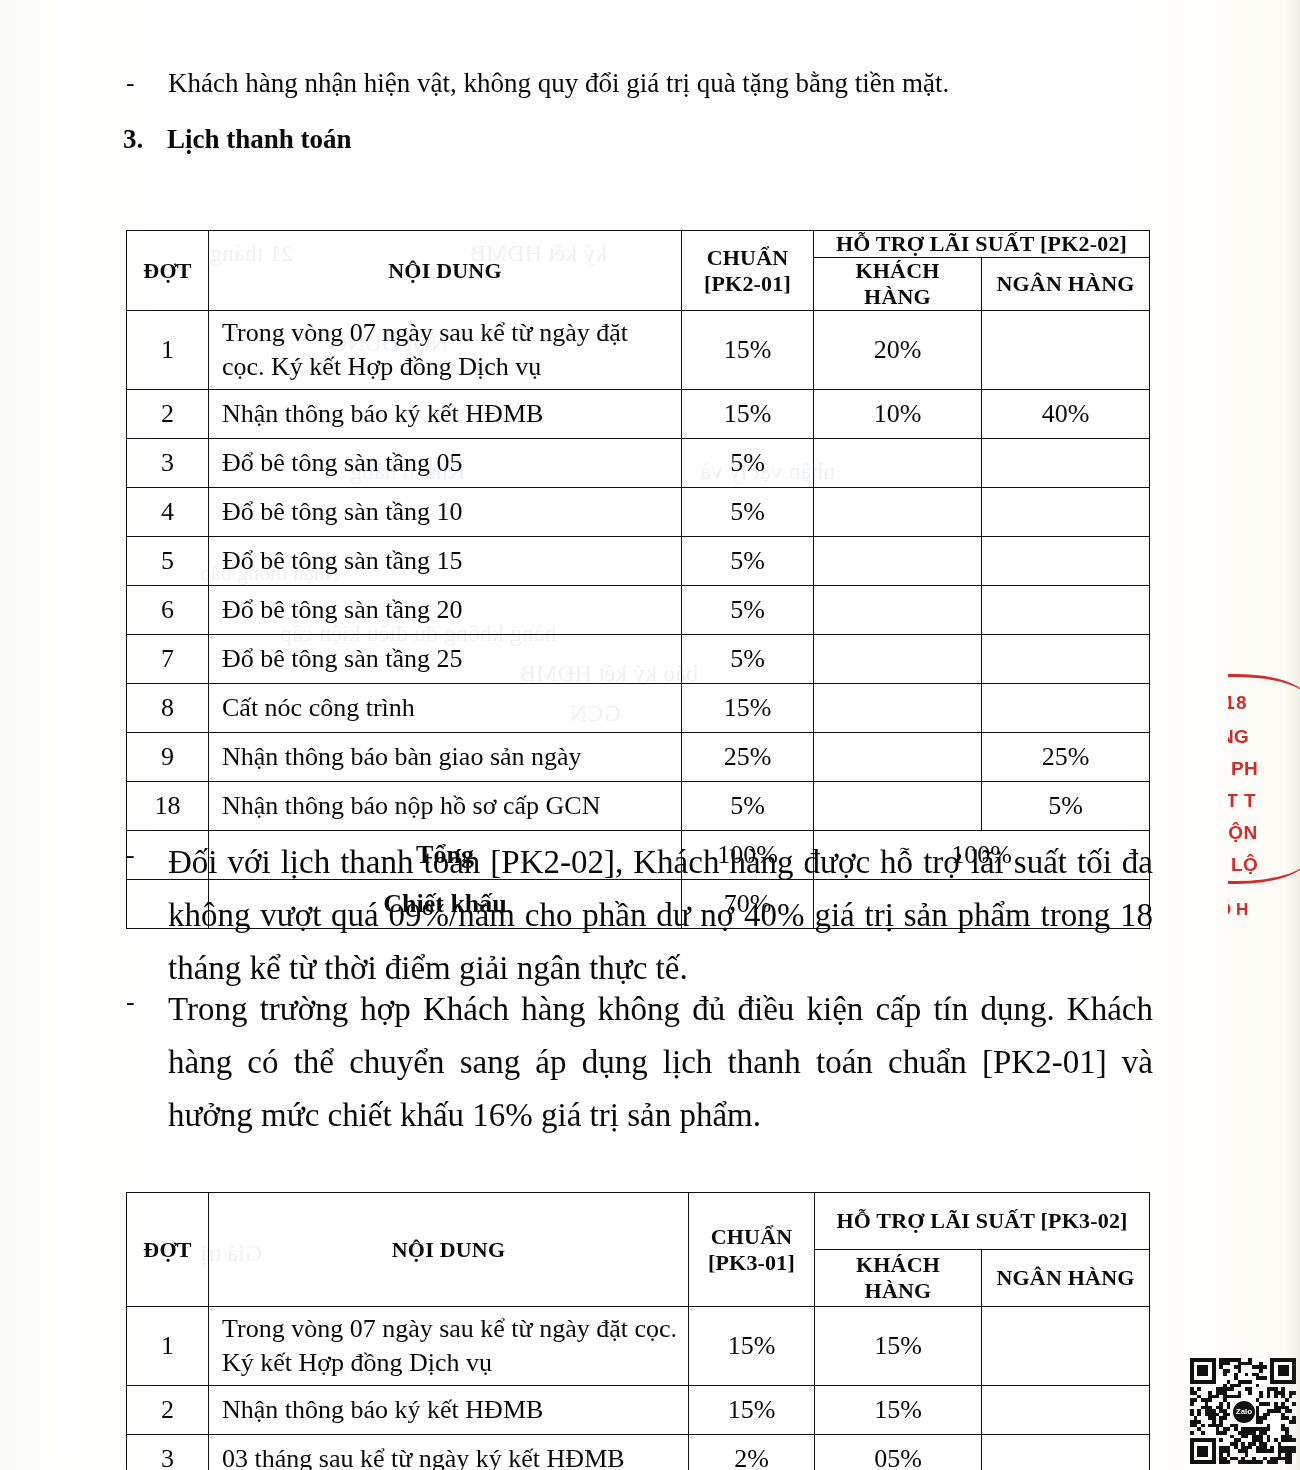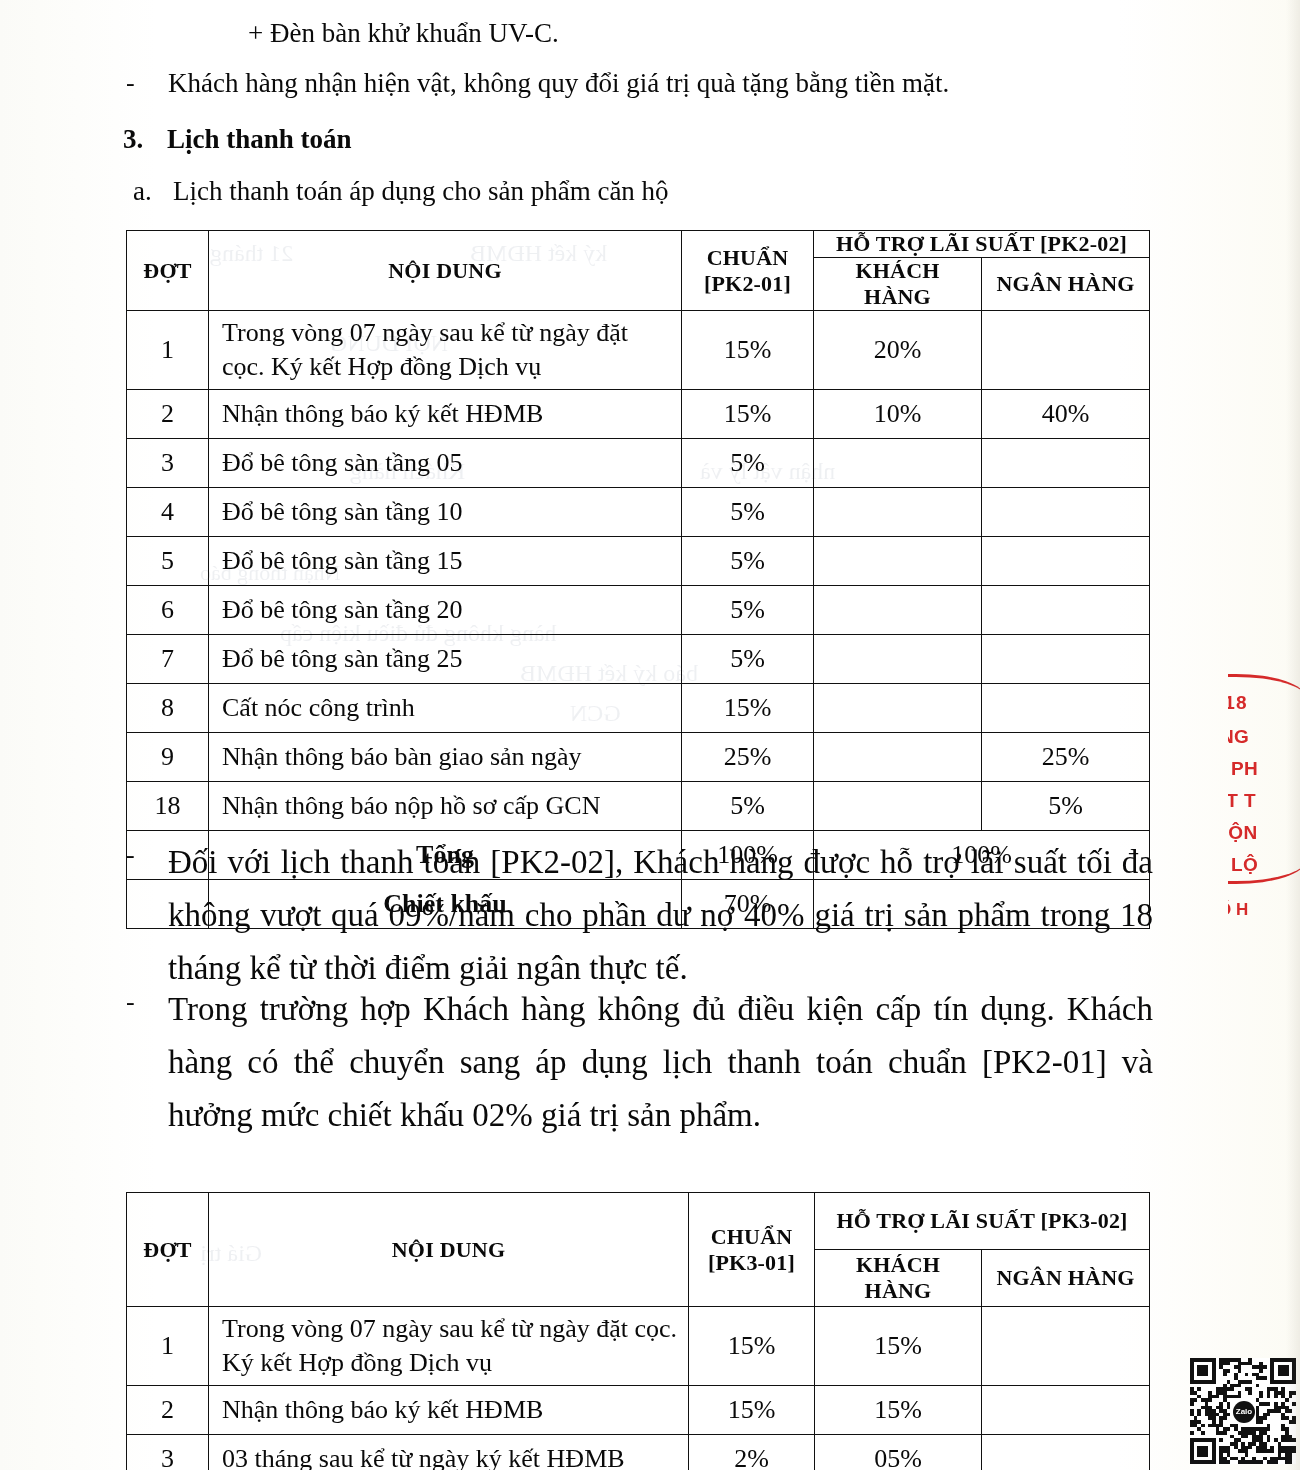--- a/index.html
+++ b/index.html
@@ -169,34 +169,30 @@
     <div class="ghost" style="left:700px;top:458px;font-size:24px;">nhận vật lý và</div>
     <div class="ghost" style="left:200px;top:560px;font-size:22px;">Nhận thông báo</div>
     <div class="ghost" style="left:280px;top:620px;font-size:24px;">hàng không đủ điều kiện cấp</div>
     <div class="ghost" style="left:520px;top:660px;font-size:24px;">báo ký kết HĐMB</div>
     <div class="ghost" style="left:570px;top:700px;font-size:24px;">GCN</div>
     <div class="ghost" style="left:200px;top:1240px;font-size:24px;">Giá trị</div>
   </div>
 
 <div class="page">
 
-  <div class="line sub-bullet">+ Đèn bàn khử khuẩn UV-C.</div>
 
   <div class="dash-row" style="left:126px;top:68px;">
     <span class="dash">-</span>
     <span class="dash-text">Khách hàng nhận hiện vật, không quy đổi giá trị quà tặng bằng tiền mặt.</span>
   </div>
 
   <div class="num-head">
     <span class="n">3.</span><span>Lịch thanh toán</span>
   </div>
 
-  <div class="alpha-head" style="left:133px;top:176px;">
-    <span class="a">a.</span><span>Lịch thanh toán áp dụng cho sản phẩm căn hộ</span>
-  </div>
 
   <table class="pay t1">
     <colgroup>
       <col style="width:82px">
       <col style="width:473px">
       <col style="width:132px">
       <col style="width:168px">
       <col style="width:168px">
     </colgroup>
     <thead>
@@ -300,21 +296,21 @@
       </tbody>
   </table>
 
   <div class="bullet-p" style="left:126px;top:836px;">
     <span class="mk">-</span>
     <span class="bd">Đối với lịch thanh toán [PK2-02], Khách hàng được hỗ trợ lãi suất tối đa không vượt quá 09%/năm cho phần dư nợ 40% giá trị sản phẩm trong 18 tháng kể từ thời điểm giải ngân thực tế.</span>
   </div>
 
   <div class="bullet-p" style="left:126px;top:983px;">
     <span class="mk">-</span>
-    <span class="bd">Trong trường hợp Khách hàng không đủ điều kiện cấp tín dụng. Khách hàng có thể chuyển sang áp dụng lịch thanh toán chuẩn [PK2-01] và hưởng mức chiết khấu 02% giá trị sản phẩm.</span>
+    <span class="bd">Trong trường hợp Khách hàng không đủ điều kiện cấp tín dụng. Khách hàng có thể chuyển sang áp dụng lịch thanh toán chuẩn [PK2-01] và hưởng mức chiết khấu 16% giá trị sản phẩm.</span>
   </div>
 
 
   <table class="pay t2">
     <colgroup>
       <col style="width:82px">
       <col style="width:480px">
       <col style="width:126px">
       <col style="width:167px">
       <col style="width:168px">

